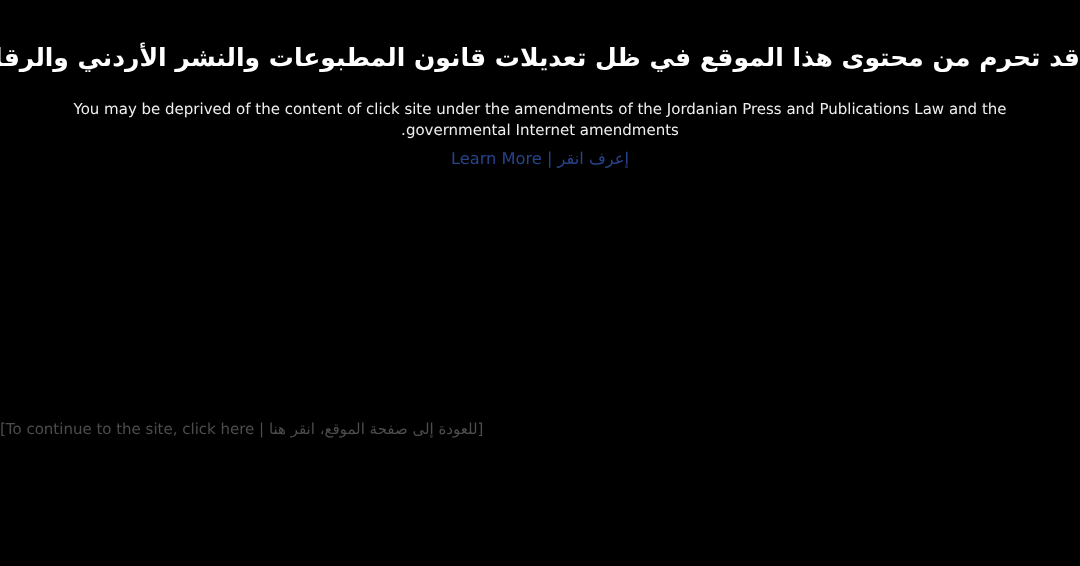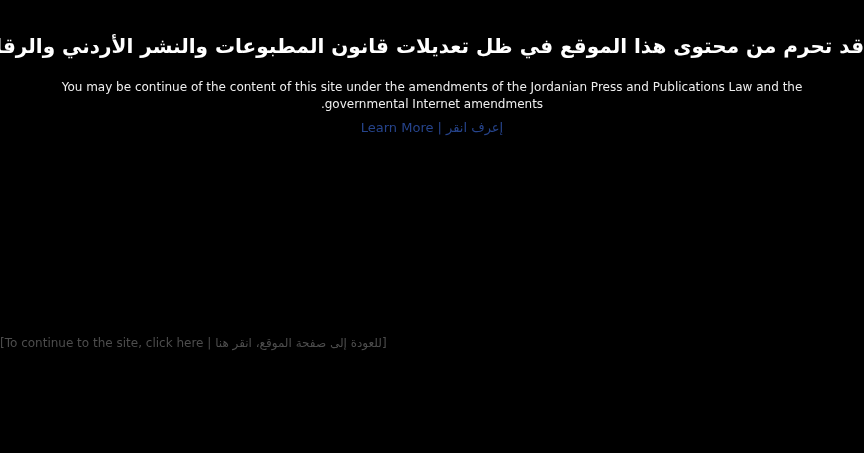--- a/index.html
+++ b/index.html
@@ -62,21 +62,21 @@
 </head>
 <body style="background: rgb(0, 0, 0);">
 
 <div class="page">
 
   <div class="top-block">
 
     <h1 class="heading-ar" dir="rtl" style="color: rgb(255, 255, 255);">قد تحرم من محتوى هذا الموقع في ظل تعديلات قانون المطبوعات والنشر الأردني والرقابة الحكومية على الإنترنت</h1>
 
     <div class="body-en" style="color: rgb(239, 239, 239);">
-      <div class="line">You may be continue of the content of this site under the amendments of the Jordanian Press and Publications Law and the</div>
+      <div class="line">You may be deprived of the content of click site under the amendments of the Jordanian Press and Publications Law and the</div>
       <div class="line">.governmental Internet amendments</div>
     </div>
 
     <div class="link-row">
       <a href="#" class="learn-more" style="color: rgb(38, 68, 140);">Learn More | إعرف انقر</a>
     </div>
 
   </div>
 
   <div class="footer">

